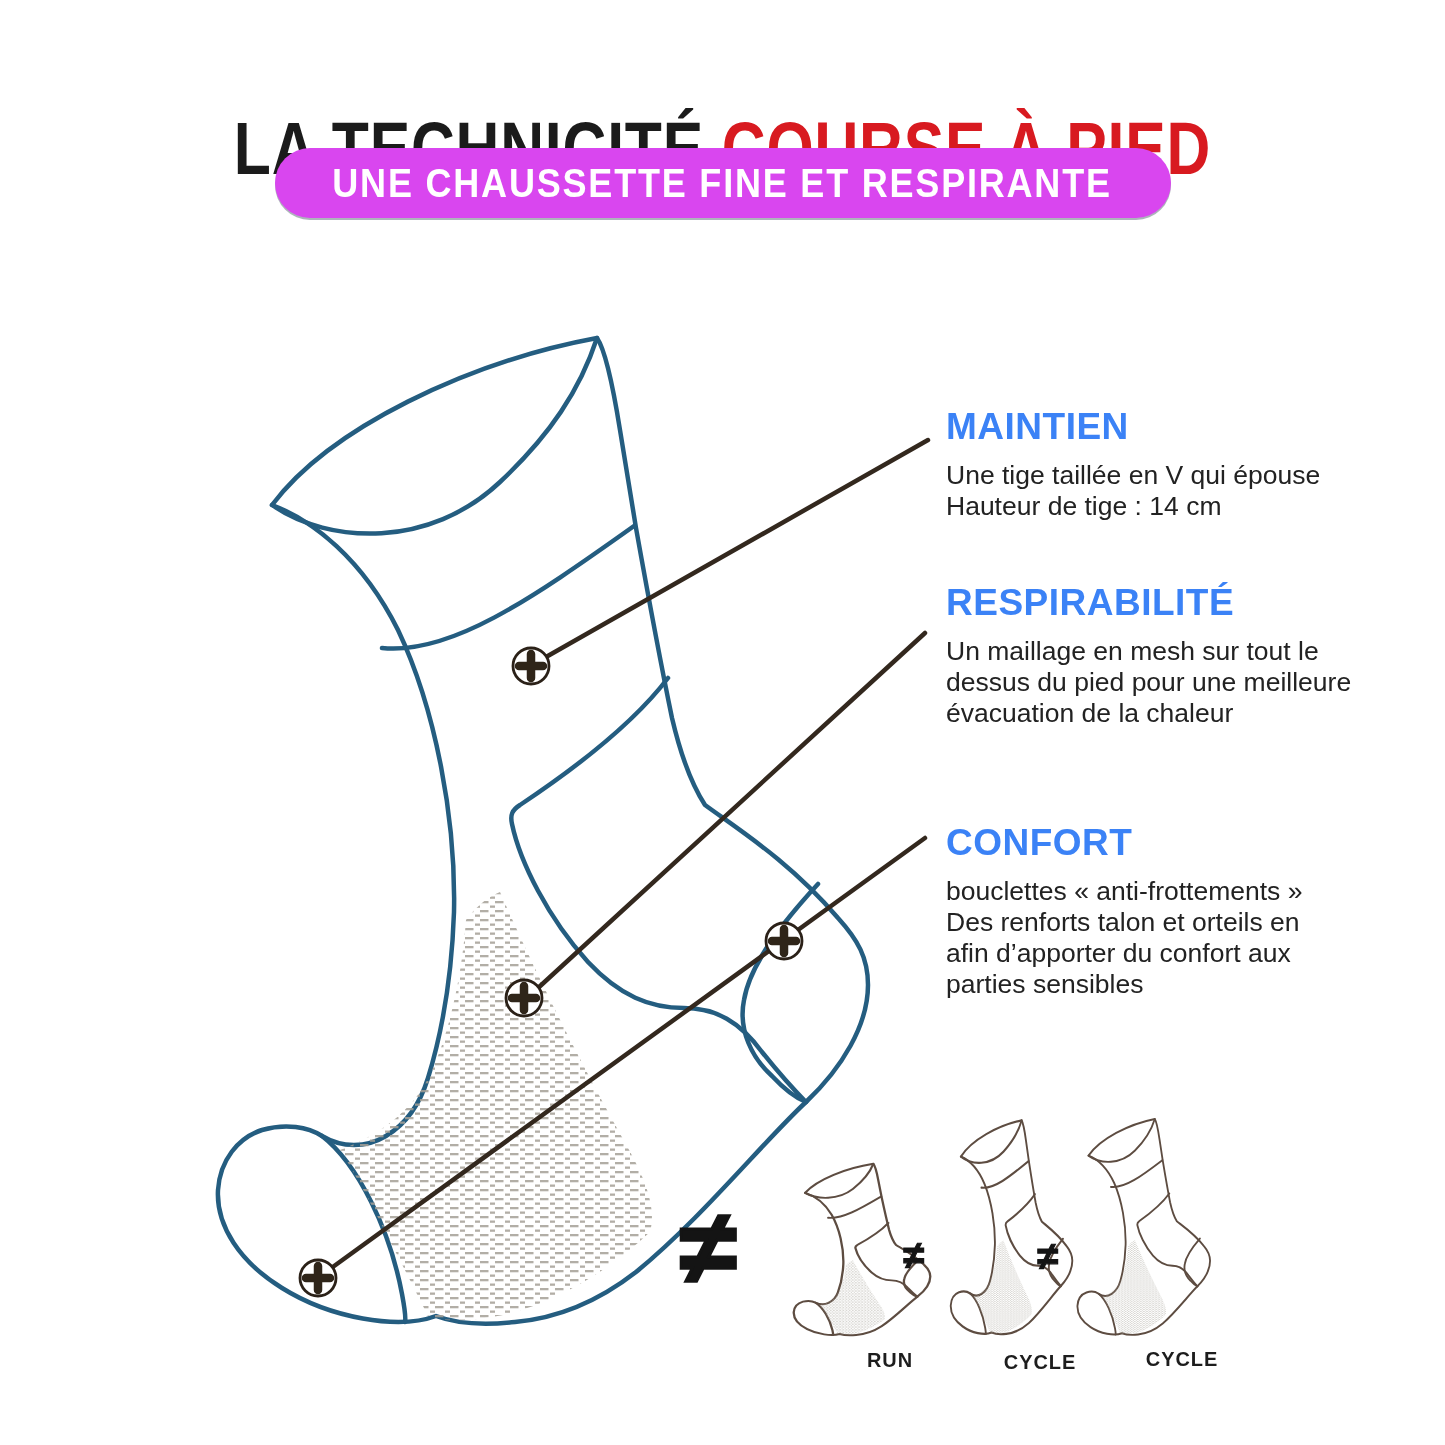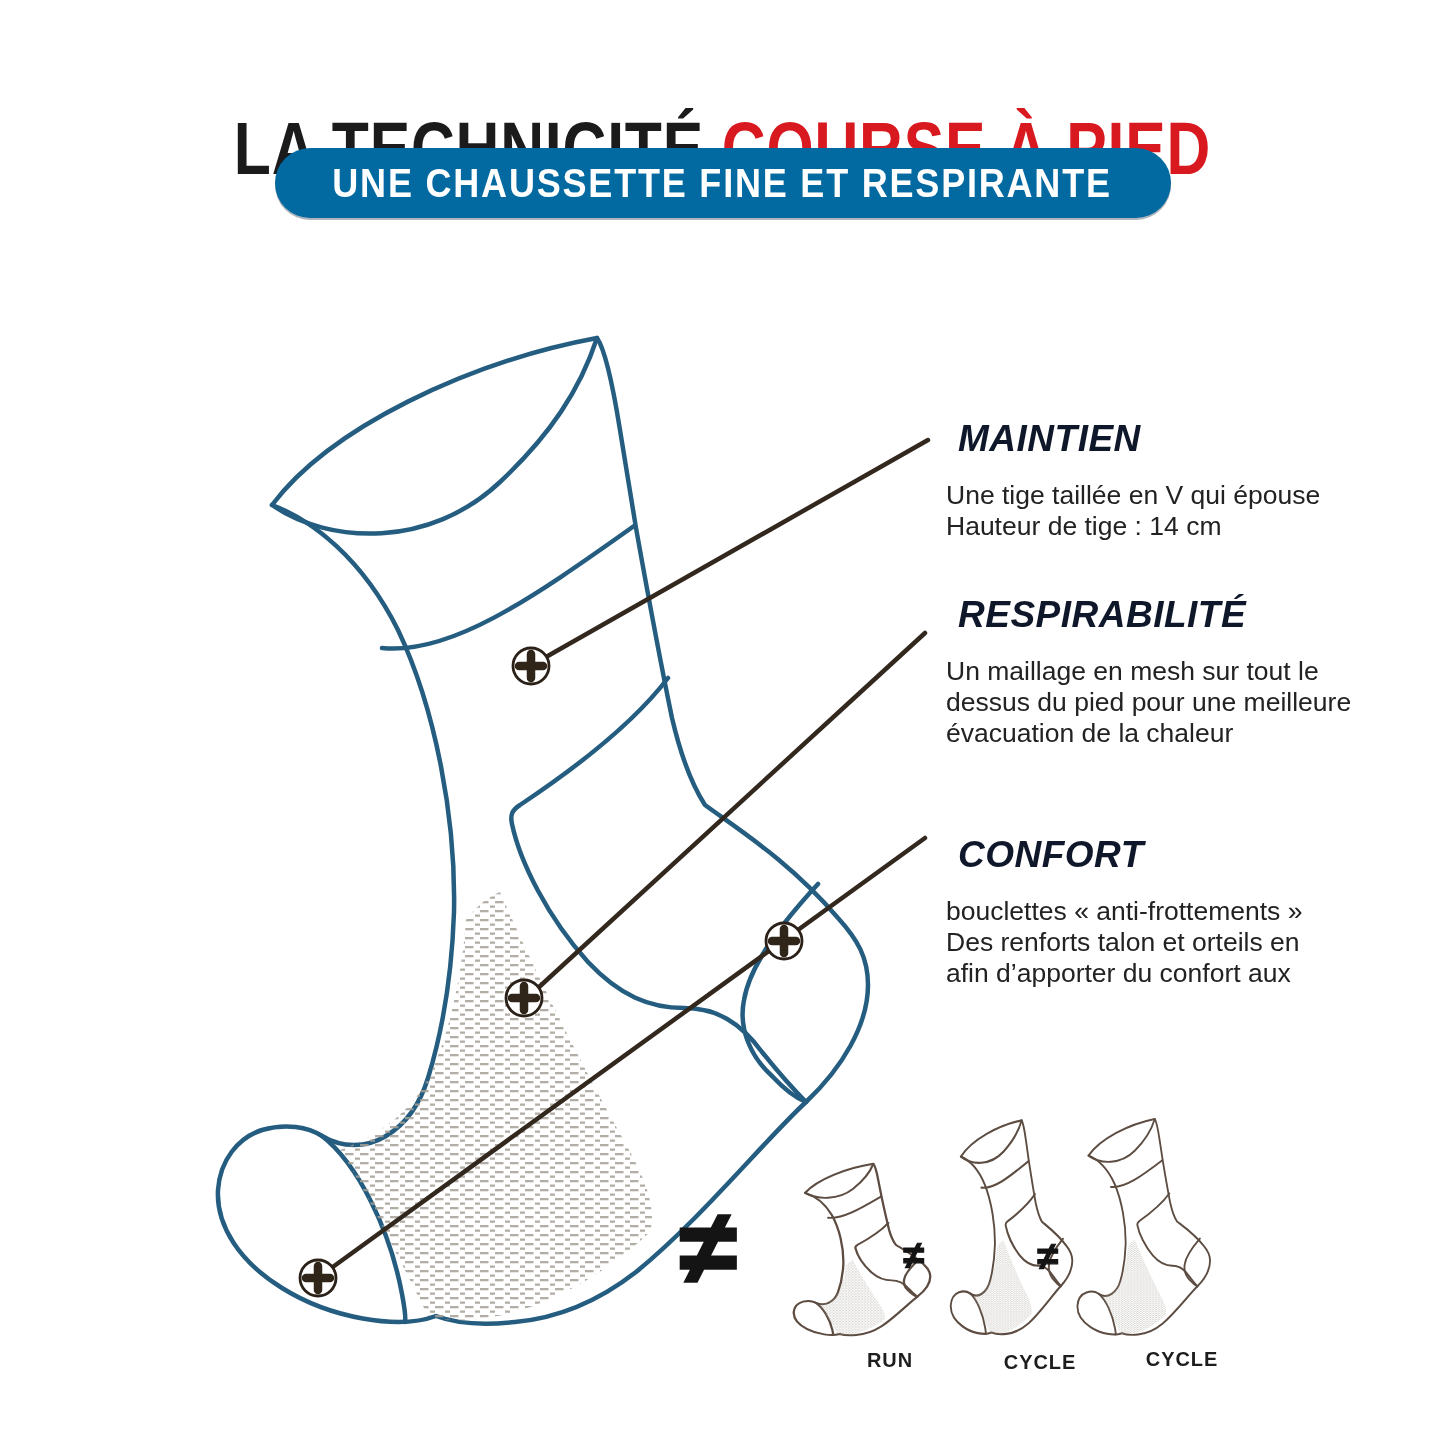--- a/index.html
+++ b/index.html
@@ -9,37 +9,37 @@
   }
   
   .title{
     position:absolute;top:58px;left:0;width:1445px;text-align:center;
     font-size:74px;font-weight:bold;letter-spacing:1px;line-height:82px;
     color:#1b1b1b;transform:scaleX(.82);transform-origin:50% 50%;white-space:nowrap;
   }
   .title .red{color:#d81a20;}
   .pill{
     position:absolute;top:148px;left:50%;transform:translateX(-50%);
-    width:896px;height:70px;border-radius:36px;background:#0369a1;
+    width:896px;height:70px;border-radius:36px;background:#d946ef;
     display:flex;align-items:center;justify-content:center;
     box-shadow:0 2px 0 rgba(20,40,60,.35);
   }
   .pill span{
     color:#ffffff;font-size:40px;font-weight:bold;letter-spacing:2px;
     transform:scaleX(.9);white-space:nowrap;
   }
   
   svg.diagram{position:absolute;left:0;top:0;width:1445px;height:1445px;}
   
   .feature{position:absolute;left:946px;width:470px;}
   .feature h2{
-    margin:12px;font-size:37px;font-weight:bold;letter-spacing:.5px;color:#0f172a;
-    line-height:42px;white-space:nowrap;font-style:italic;
+    margin:0;font-size:37px;font-weight:bold;letter-spacing:.5px;color:#3b82f6;
+    line-height:42px;white-space:nowrap;
   }
-  .feature .body{margin-top:20px;font-size:26.5px;line-height:31px;color:#222222;}
+  .feature .body{margin-top:12px;font-size:26.5px;line-height:31px;color:#222222;}
   .feature .body div{white-space:nowrap;}
   #feature-maintien{top:406px;}
   #feature-respirabilite{top:582px;}
   #feature-confort{top:822px;}
   
   .neq{
     position:absolute;transform:translate(-50%,-50%);
     font-weight:bold;color:#141414;line-height:1;user-select:none;
   }
   .neq.big{left:708px;top:1247px;font-size:104px;-webkit-text-stroke:3px #141414;}
@@ -170,20 +170,21 @@
         <div>évacuation de la chaleur</div>
       </div>
   </section>
 
   <section class="feature" id="feature-confort">
     <h2>CONFORT</h2>
     <div class="body">
         <div>bouclettes « anti-frottements »</div>
         <div>Des renforts talon et orteils en</div>
         <div>afin d’apporter du confort aux</div>
+        <div>parties sensibles</div>
       </div>
   </section>
 
   <div class="neq big">≠</div>
   <div class="neq small1">≠</div>
   <div class="neq small2">≠</div>
 
   <div class="sock-label" id="label-run">RUN</div>
   <div class="sock-label" id="label-cycle1">CYCLE</div>
   <div class="sock-label" id="label-cycle2">CYCLE</div>

